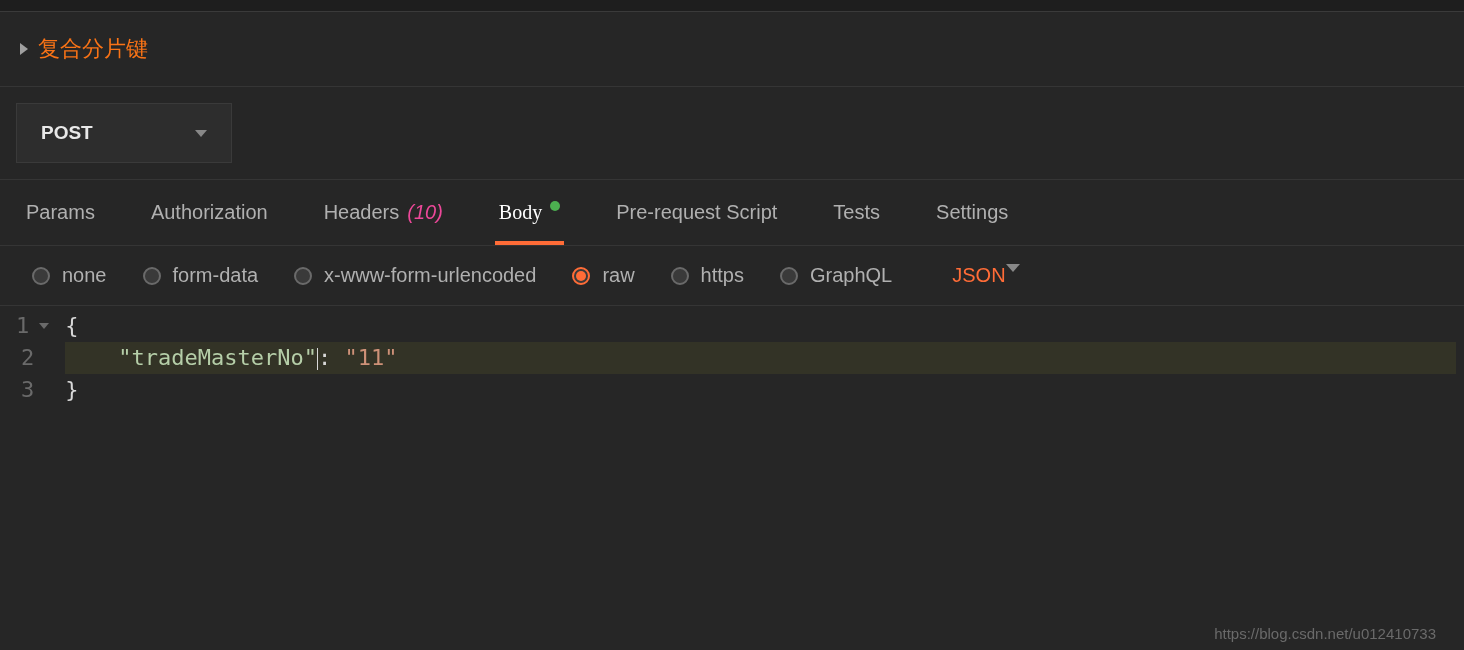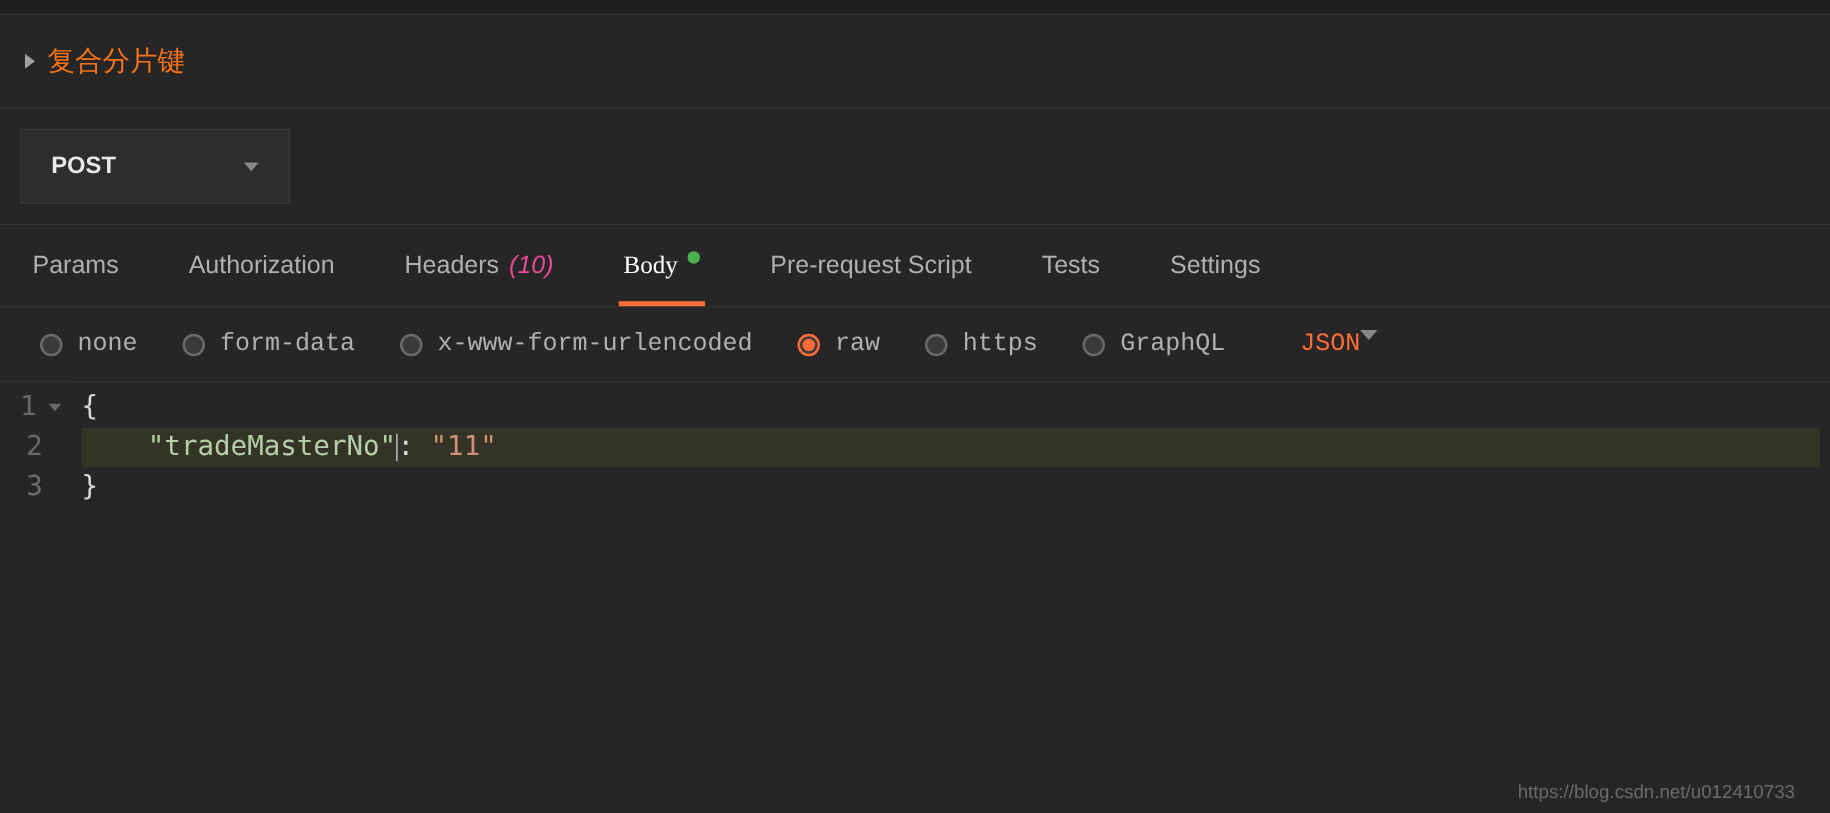--- a/index.html
+++ b/index.html
@@ -114,21 +114,20 @@
       border-radius: 50%;
       background: #4caf50;
     }
     .body-type-row {
       display: flex;
       padding: 18px 32px;
       gap: 36px;
       background: #262626;
       align-items: center;
       border-bottom: 1px solid #353535;
-      font-family: Liberation Mono, monospace;
     }
     .radio-option {
       display: flex;
       align-items: center;
       gap: 12px;
       cursor: pointer;
       color: #b0b0b0;
       font-size: 20px;
     }
     .radio-circle {

